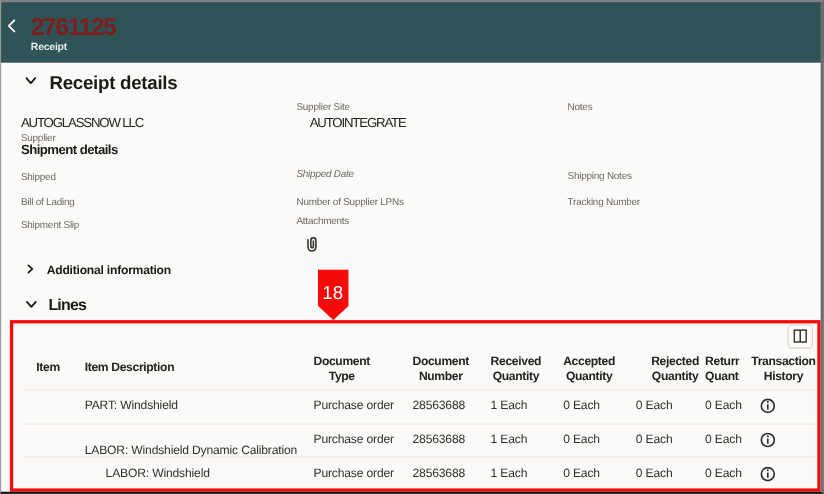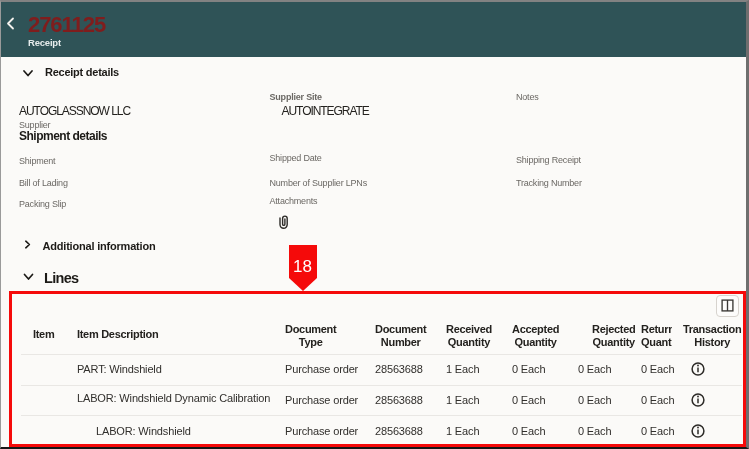--- a/index.html
+++ b/index.html
@@ -53,39 +53,39 @@
   <div class="hdr"></div>
   <svg class="chev" style="left:5.5px;top:17px" width="9" height="13" viewBox="0 0 9 13">
     <path d="M7 1.5 L2 6.5 L7 11.5" fill="none" stroke="#f4f2ee" stroke-width="1.8" stroke-linecap="round" stroke-linejoin="round"></path>
   </svg>
   <div class="h1">2761125</div>
   <div class="h2">Receipt</div>
 
   <svg class="chev" style="left:23px;top:68.5px" width="10" height="9" viewBox="0 0 10 9">
     <path d="M1 2 L5 6.5 L9 2" fill="none" stroke="#1c1a17" stroke-width="1.7" stroke-linecap="round" stroke-linejoin="round"></path>
   </svg>
-  <div class="sechdr" style="left:45px;top:66px;font-size:11px;letter-spacing:-0.25px;">Receipt details</div>
+  <div class="sechdr" style="left:45px;top:66px;font-size:17px;letter-spacing:-0.25px;">Receipt details</div>
 
   <div class="lbl" style="left:19px;top:91.5px;margin-top:28px;">Supplier</div>
   <div class="val" style="left:19px;top:104px;">AUTOGLASSNOW LLC</div>
-  <div class="lbl" style="left:269.5px;top:91.5px;font-weight:bold;">Supplier Site</div>
+  <div class="lbl" style="left:269.5px;top:91.5px;">Supplier Site</div>
   <div class="val" style="left:269.5px;top:104px;margin-left:12px;">AUTOINTEGRATE</div>
   <div class="lbl" style="left:516px;top:92px;">Notes</div>
 
   <div class="sechdr" style="left:19px;top:129px;font-size:12px;letter-spacing:-0.5px;text-align:right;">Shipment details</div>
 
-  <div class="lbl" style="left:19px;top:155.5px;">Shipment</div>
-  <div class="lbl" style="left:269.5px;top:153px;">Shipped Date</div>
-  <div class="lbl" style="left:516px;top:154.5px;">Shipping Receipt</div>
+  <div class="lbl" style="left:19px;top:155.5px;">Shipped</div>
+  <div class="lbl" style="left:269.5px;top:153px;font-style:italic;">Shipped Date</div>
+  <div class="lbl" style="left:516px;top:154.5px;">Shipping Notes</div>
 
   <div class="lbl" style="left:19px;top:178px;">Bill of Lading</div>
   <div class="lbl" style="left:269.5px;top:177.5px;">Number of Supplier LPNs</div>
   <div class="lbl" style="left:516px;top:178px;">Tracking Number</div>
 
-  <div class="lbl" style="left:19px;top:198.5px;">Packing Slip</div>
+  <div class="lbl" style="left:19px;top:198.5px;">Shipment Slip</div>
   <div class="lbl" style="left:269.5px;top:196px;">Attachments</div>
 
   <svg class="chev" style="left:277px;top:214.5px" width="13" height="15" viewBox="0 0 13 15">
     <path d="M3 3 V9.6 a3.6 3.6 0 0 0 7.2 0 V3.4 a2.3 2.3 0 0 0 -4.6 0 V9.2 a1.15 1.15 0 0 0 2.3 0 V4" fill="none" stroke="#2d2b28" stroke-width="1.4" stroke-linecap="round"></path>
   </svg>
 
   <svg class="chev" style="left:23.5px;top:239.5px" width="7" height="9" viewBox="0 0 7 9">
     <path d="M1.8 1.2 L5.4 4.5 L1.8 7.8" fill="none" stroke="#1c1a17" stroke-width="1.6" stroke-linecap="round" stroke-linejoin="round"></path>
   </svg>
   <div class="sechdr" style="left:42.5px;top:239.5px;font-size:11px;letter-spacing:-0.2px;">Additional information</div>
@@ -123,21 +123,21 @@
   <div class="rsep" style="top:415px;"></div>
 
   <div class="td" style="left:77px;top:363px;">PART: Windshield</div>
   <div class="td" style="left:285px;top:363px;">Purchase order</div>
   <div class="td" style="left:375px;top:363px;">28563688</div>
   <div class="td" style="left:446px;top:363px;">1 Each</div>
   <div class="td" style="left:512px;top:363px;">0 Each</div>
   <div class="td" style="left:578px;top:363px;">0 Each</div>
   <div class="td" style="left:641px;top:363px;">0 Each</div>
 
-  <div class="td" style="left:77px;top:392px;">LABOR: Windshield Dynamic Calibration</div>
+  <div class="td" style="left:77px;top:404px;">LABOR: Windshield Dynamic Calibration</div>
   <div class="td" style="left:285px;top:394px;">Purchase order</div>
   <div class="td" style="left:375px;top:394px;">28563688</div>
   <div class="td" style="left:446px;top:394px;">1 Each</div>
   <div class="td" style="left:512px;top:394px;">0 Each</div>
   <div class="td" style="left:578px;top:394px;">0 Each</div>
   <div class="td" style="left:641px;top:394px;">0 Each</div>
 
   <div class="td" style="left:77px;top:424.5px;padding-left:19px;">LABOR: Windshield</div>
   <div class="td" style="left:285px;top:424.5px;">Purchase order</div>
   <div class="td" style="left:375px;top:424.5px;">28563688</div>

